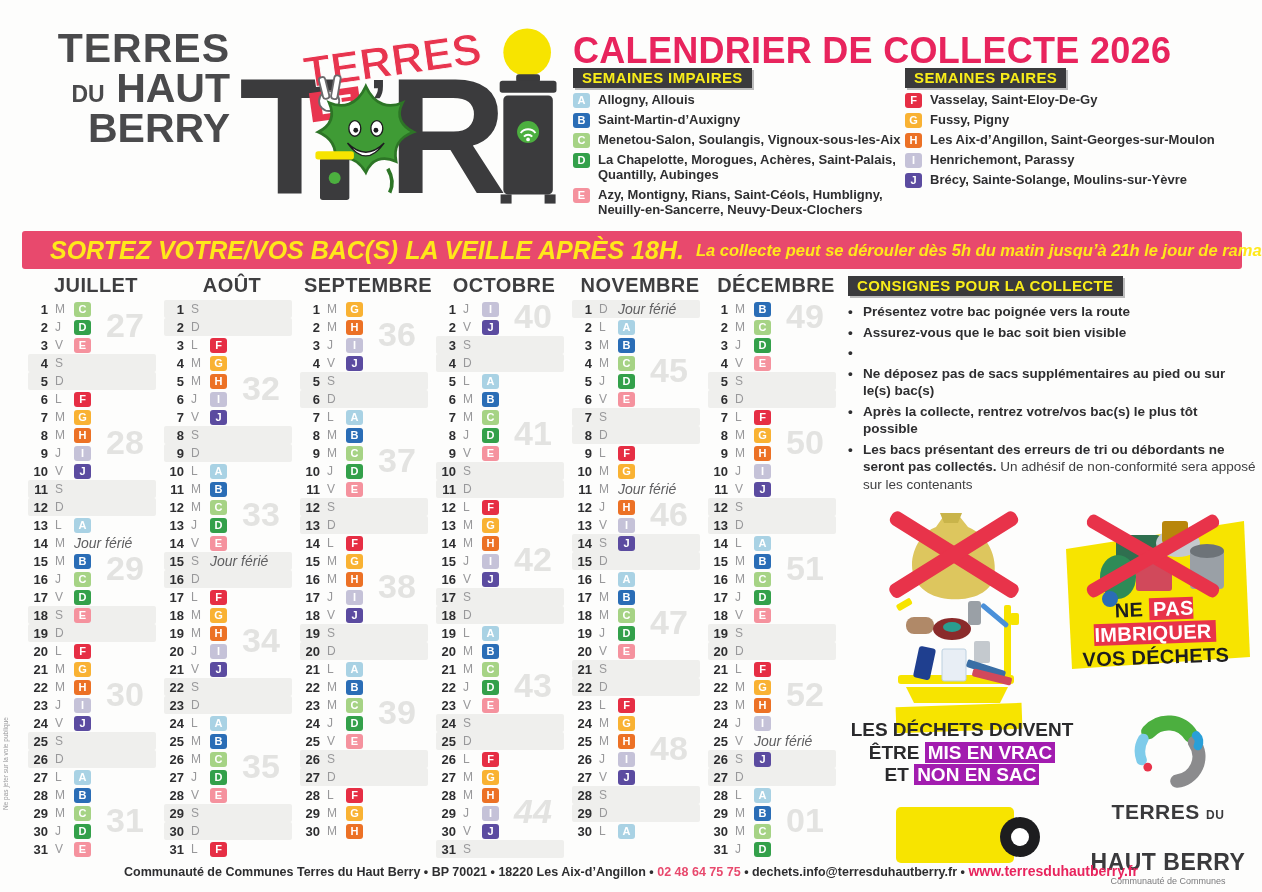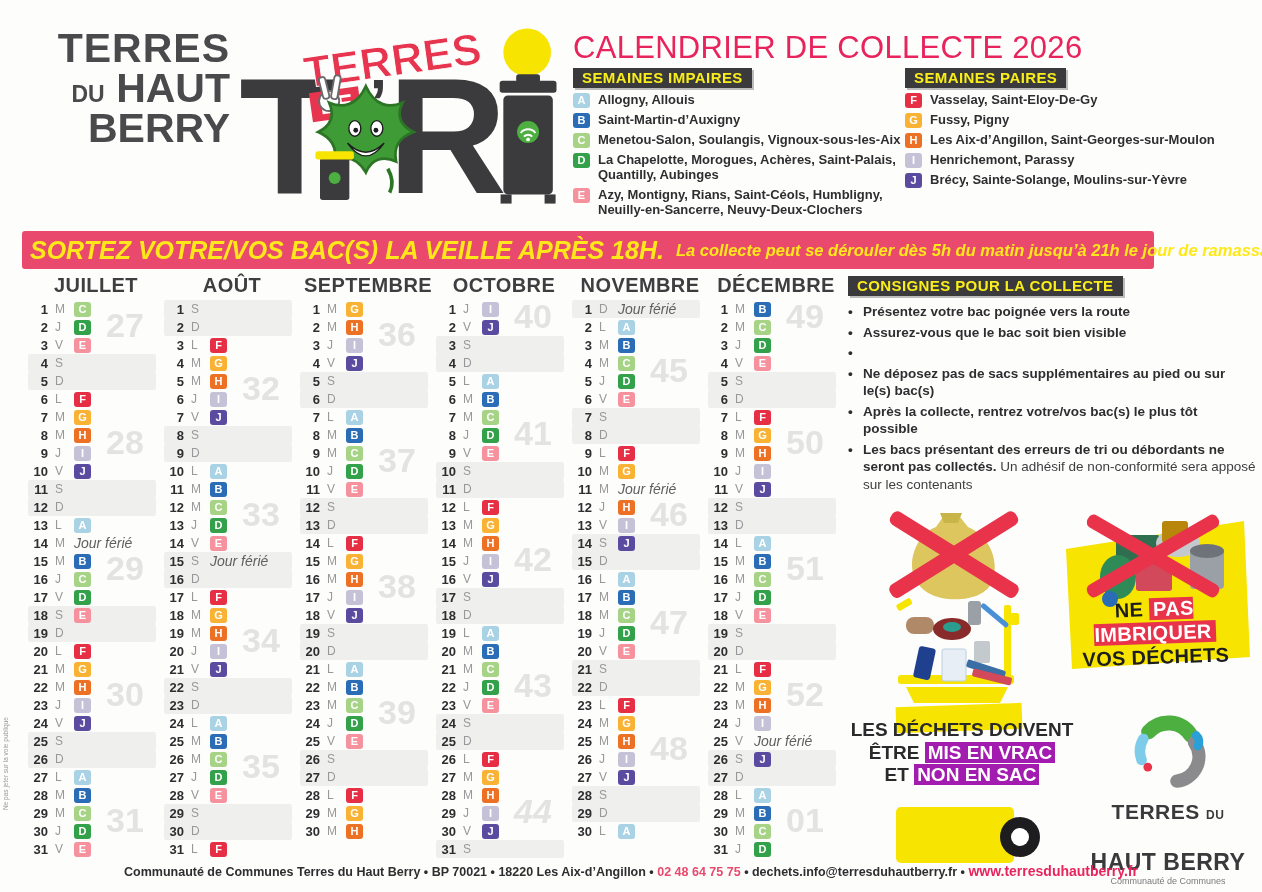--- a/index.html
+++ b/index.html
@@ -4,30 +4,30 @@
 <style>
   html,body{margin:0;padding:0;}
   body{width:1262px;height:892px;position:relative;background:#fdfdfc;font-family:"Liberation Sans",sans-serif;overflow:hidden;}
   
   .org-logo{position:absolute;left:38px;top:28px;width:192px;text-align:right;color:#4a4a4c;font-weight:bold;line-height:0.98;}
   .org-logo .l1{font-size:41px;letter-spacing:1px;}
   .org-logo .l2{font-size:41px;}
   .org-logo .du{font-size:23px;}
   .org-logo .l3{font-size:41px;}
   .tri-logo{position:absolute;left:232px;top:22px;}
-  .main-title{position:absolute;left:573px;top:30px;font-size:31px;font-weight:normal;color:#e8245d;letter-spacing:.3px;}
+  .main-title{position:absolute;left:573px;top:30px;font-size:36px;font-weight:bold;color:#e8245d;letter-spacing:.3px;}
   .legend{position:absolute;top:68px;}
   .legend.odd{left:573px;width:330px;}
   .legend.even{left:905px;width:352px;}
   .black-tag{display:inline-block;background:#3a3a3c;color:#f9ed1a;font-weight:bold;font-size:15px;padding:1px 9px 2px;box-shadow:2px 2px 0 rgba(0,0,0,.25);letter-spacing:.4px;}
   .legend-item{display:flex;margin-top:5px;align-items:flex-start;}
   .badge{display:inline-block;width:17px;height:15px;border-radius:3px;color:#fff;font-weight:bold;font-size:11px;text-align:center;line-height:15px;flex:none;}
   .legend-label{margin-left:8px;font-size:13px;font-weight:bold;color:#2e2e30;line-height:1.15;}
   
-  .banner{position:absolute;left:22px;top:231px;width:1132px;height:38px;background:#e8496d;border-radius:3px;display:flex;align-items:center;padding:0 8px;box-sizing:border-box;}
+  .banner{position:absolute;left:22px;top:231px;width:1220px;height:38px;background:#e8496d;border-radius:3px;display:flex;align-items:center;padding:0 28px;box-sizing:border-box;}
   .banner-main{color:#ffe81a;font-size:25px;font-weight:bold;font-style:italic;white-space:nowrap;}
   .banner-sub{color:#ffe81a;font-size:16.5px;font-style:italic;font-weight:bold;margin-left:12px;white-space:nowrap;}
   
   .calendar{position:absolute;left:28px;top:274px;display:flex;}
   .month-col{width:136px;position:relative;}
   .month-name{font-size:20px;font-weight:bold;color:#3e3e40;text-align:center;height:26px;letter-spacing:.4px;}
   .month-days{position:relative;}
   .day-row{height:18px;display:flex;align-items:center;position:relative;z-index:1;width:128px;}
   .day-row.weekend{background:#efefed;border-radius:2px;}
   .day-num{width:20px;text-align:right;font-size:13px;font-weight:bold;color:#2e2e30;flex:none;}

